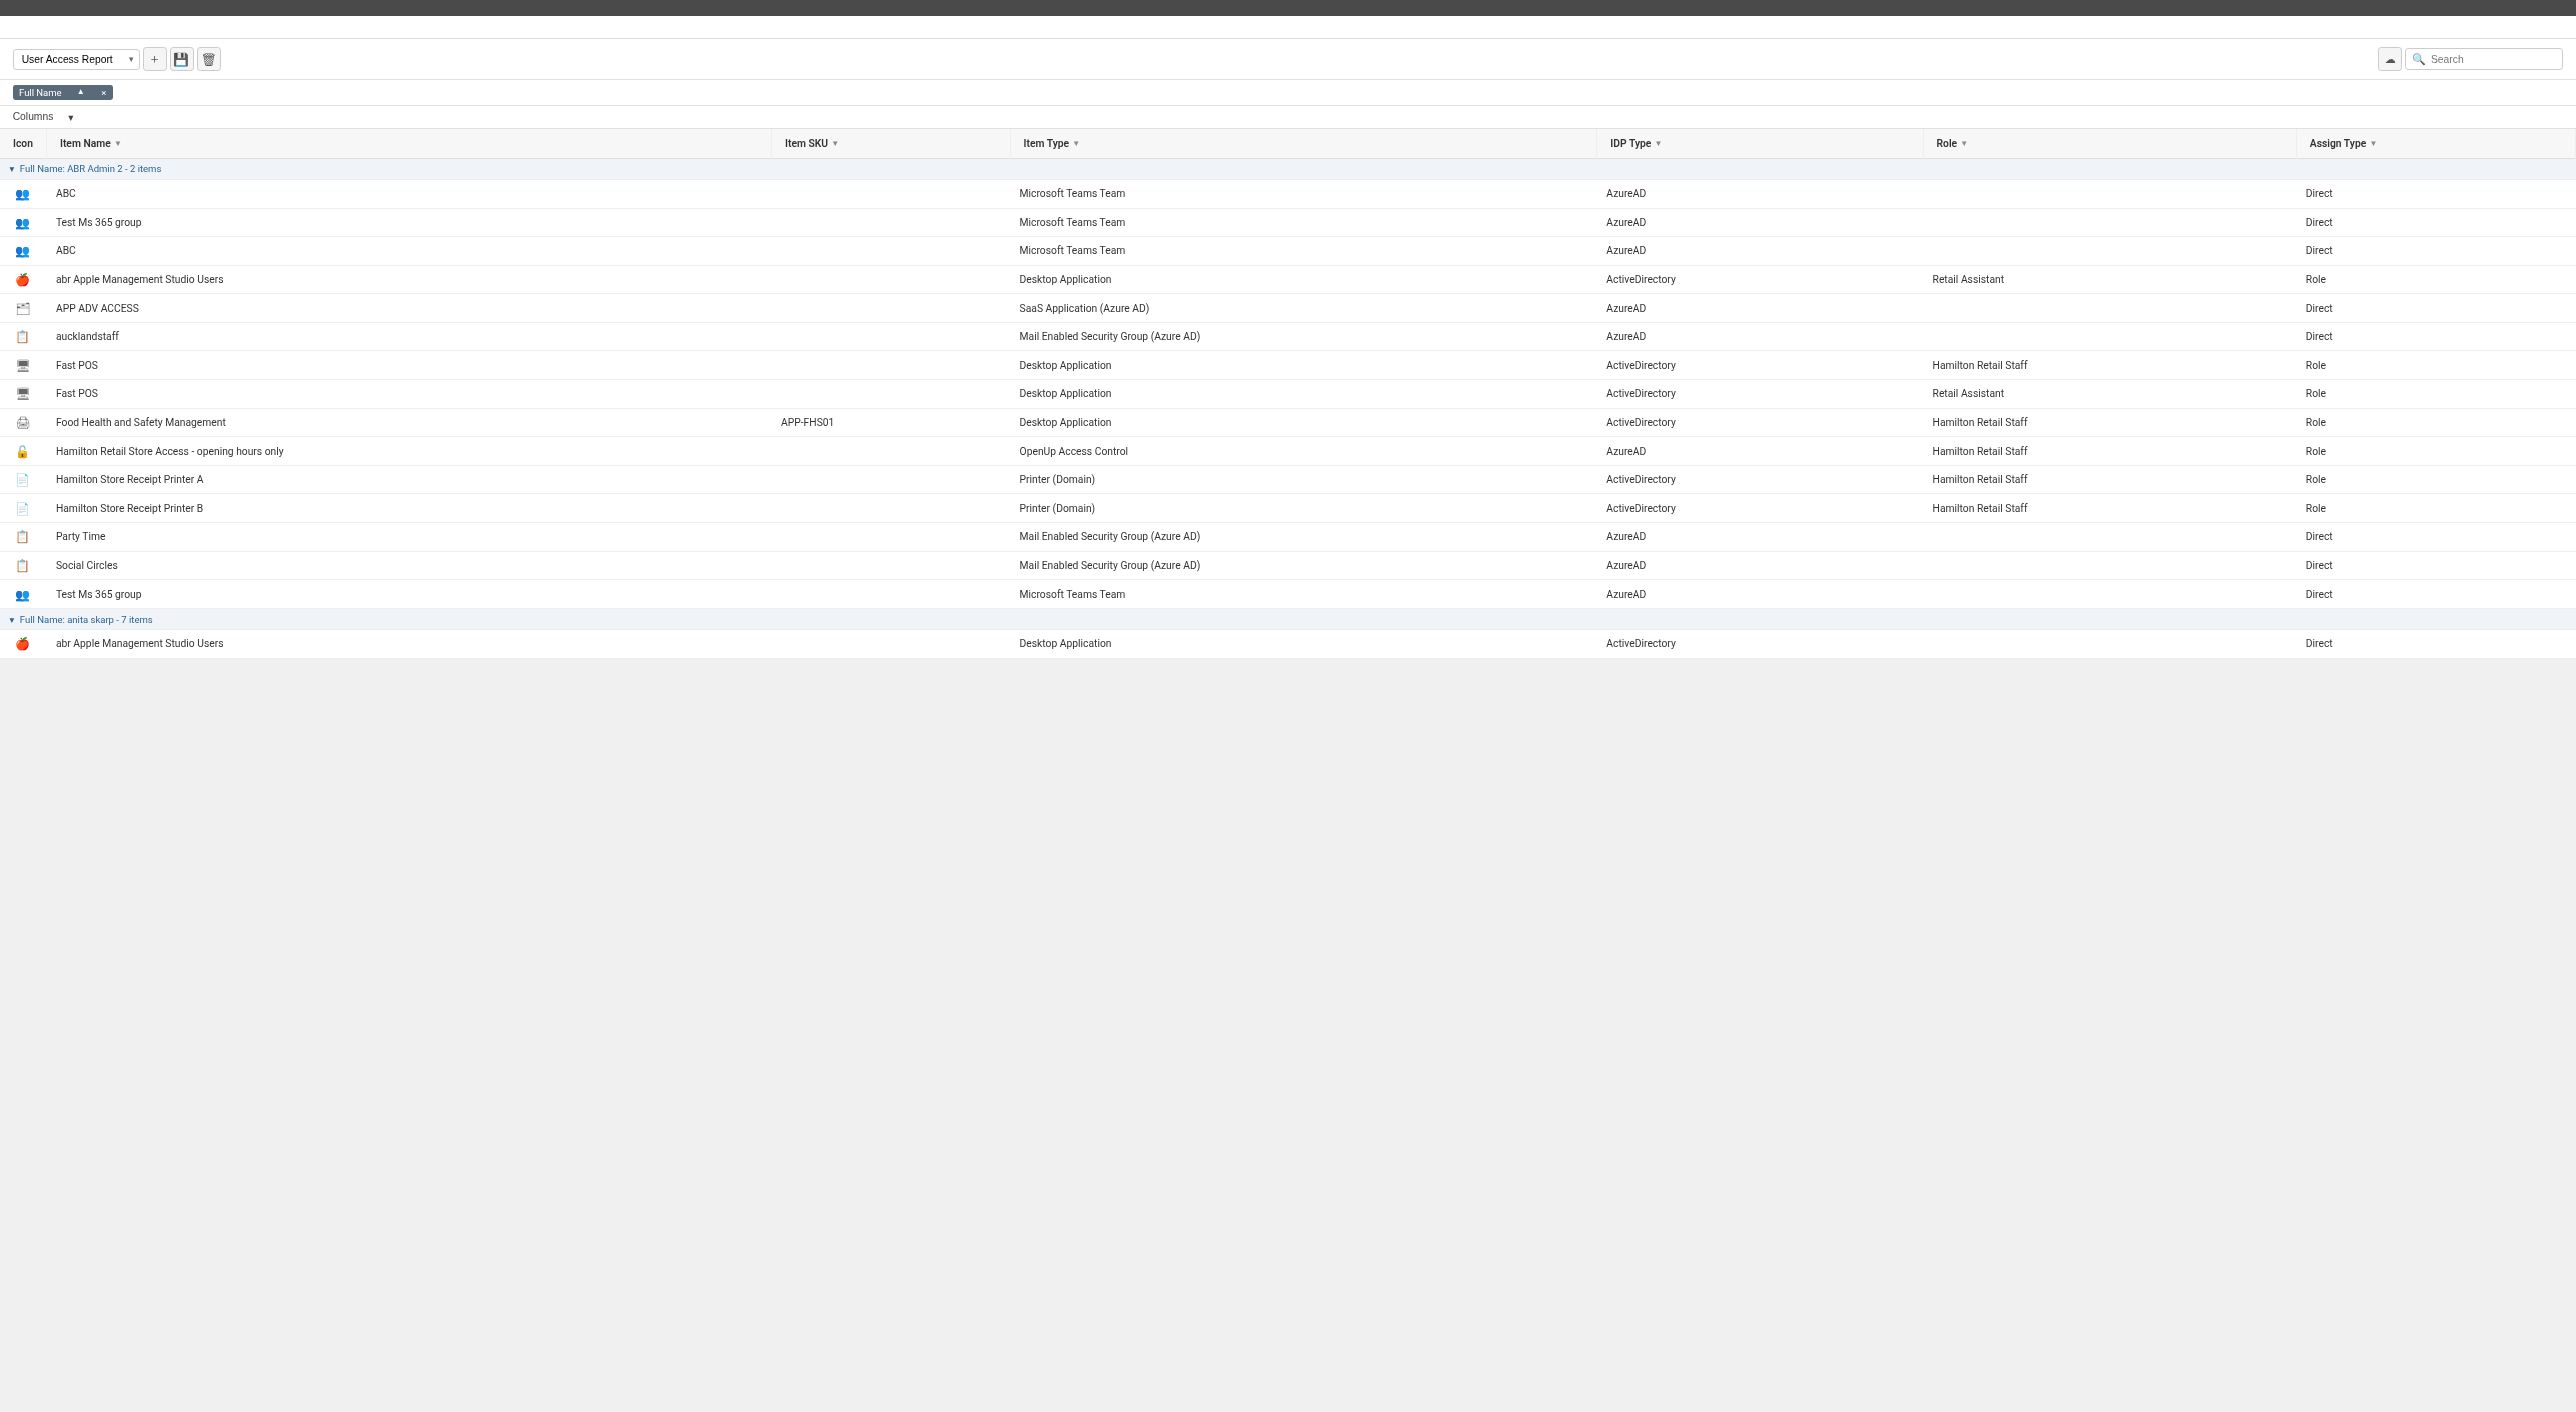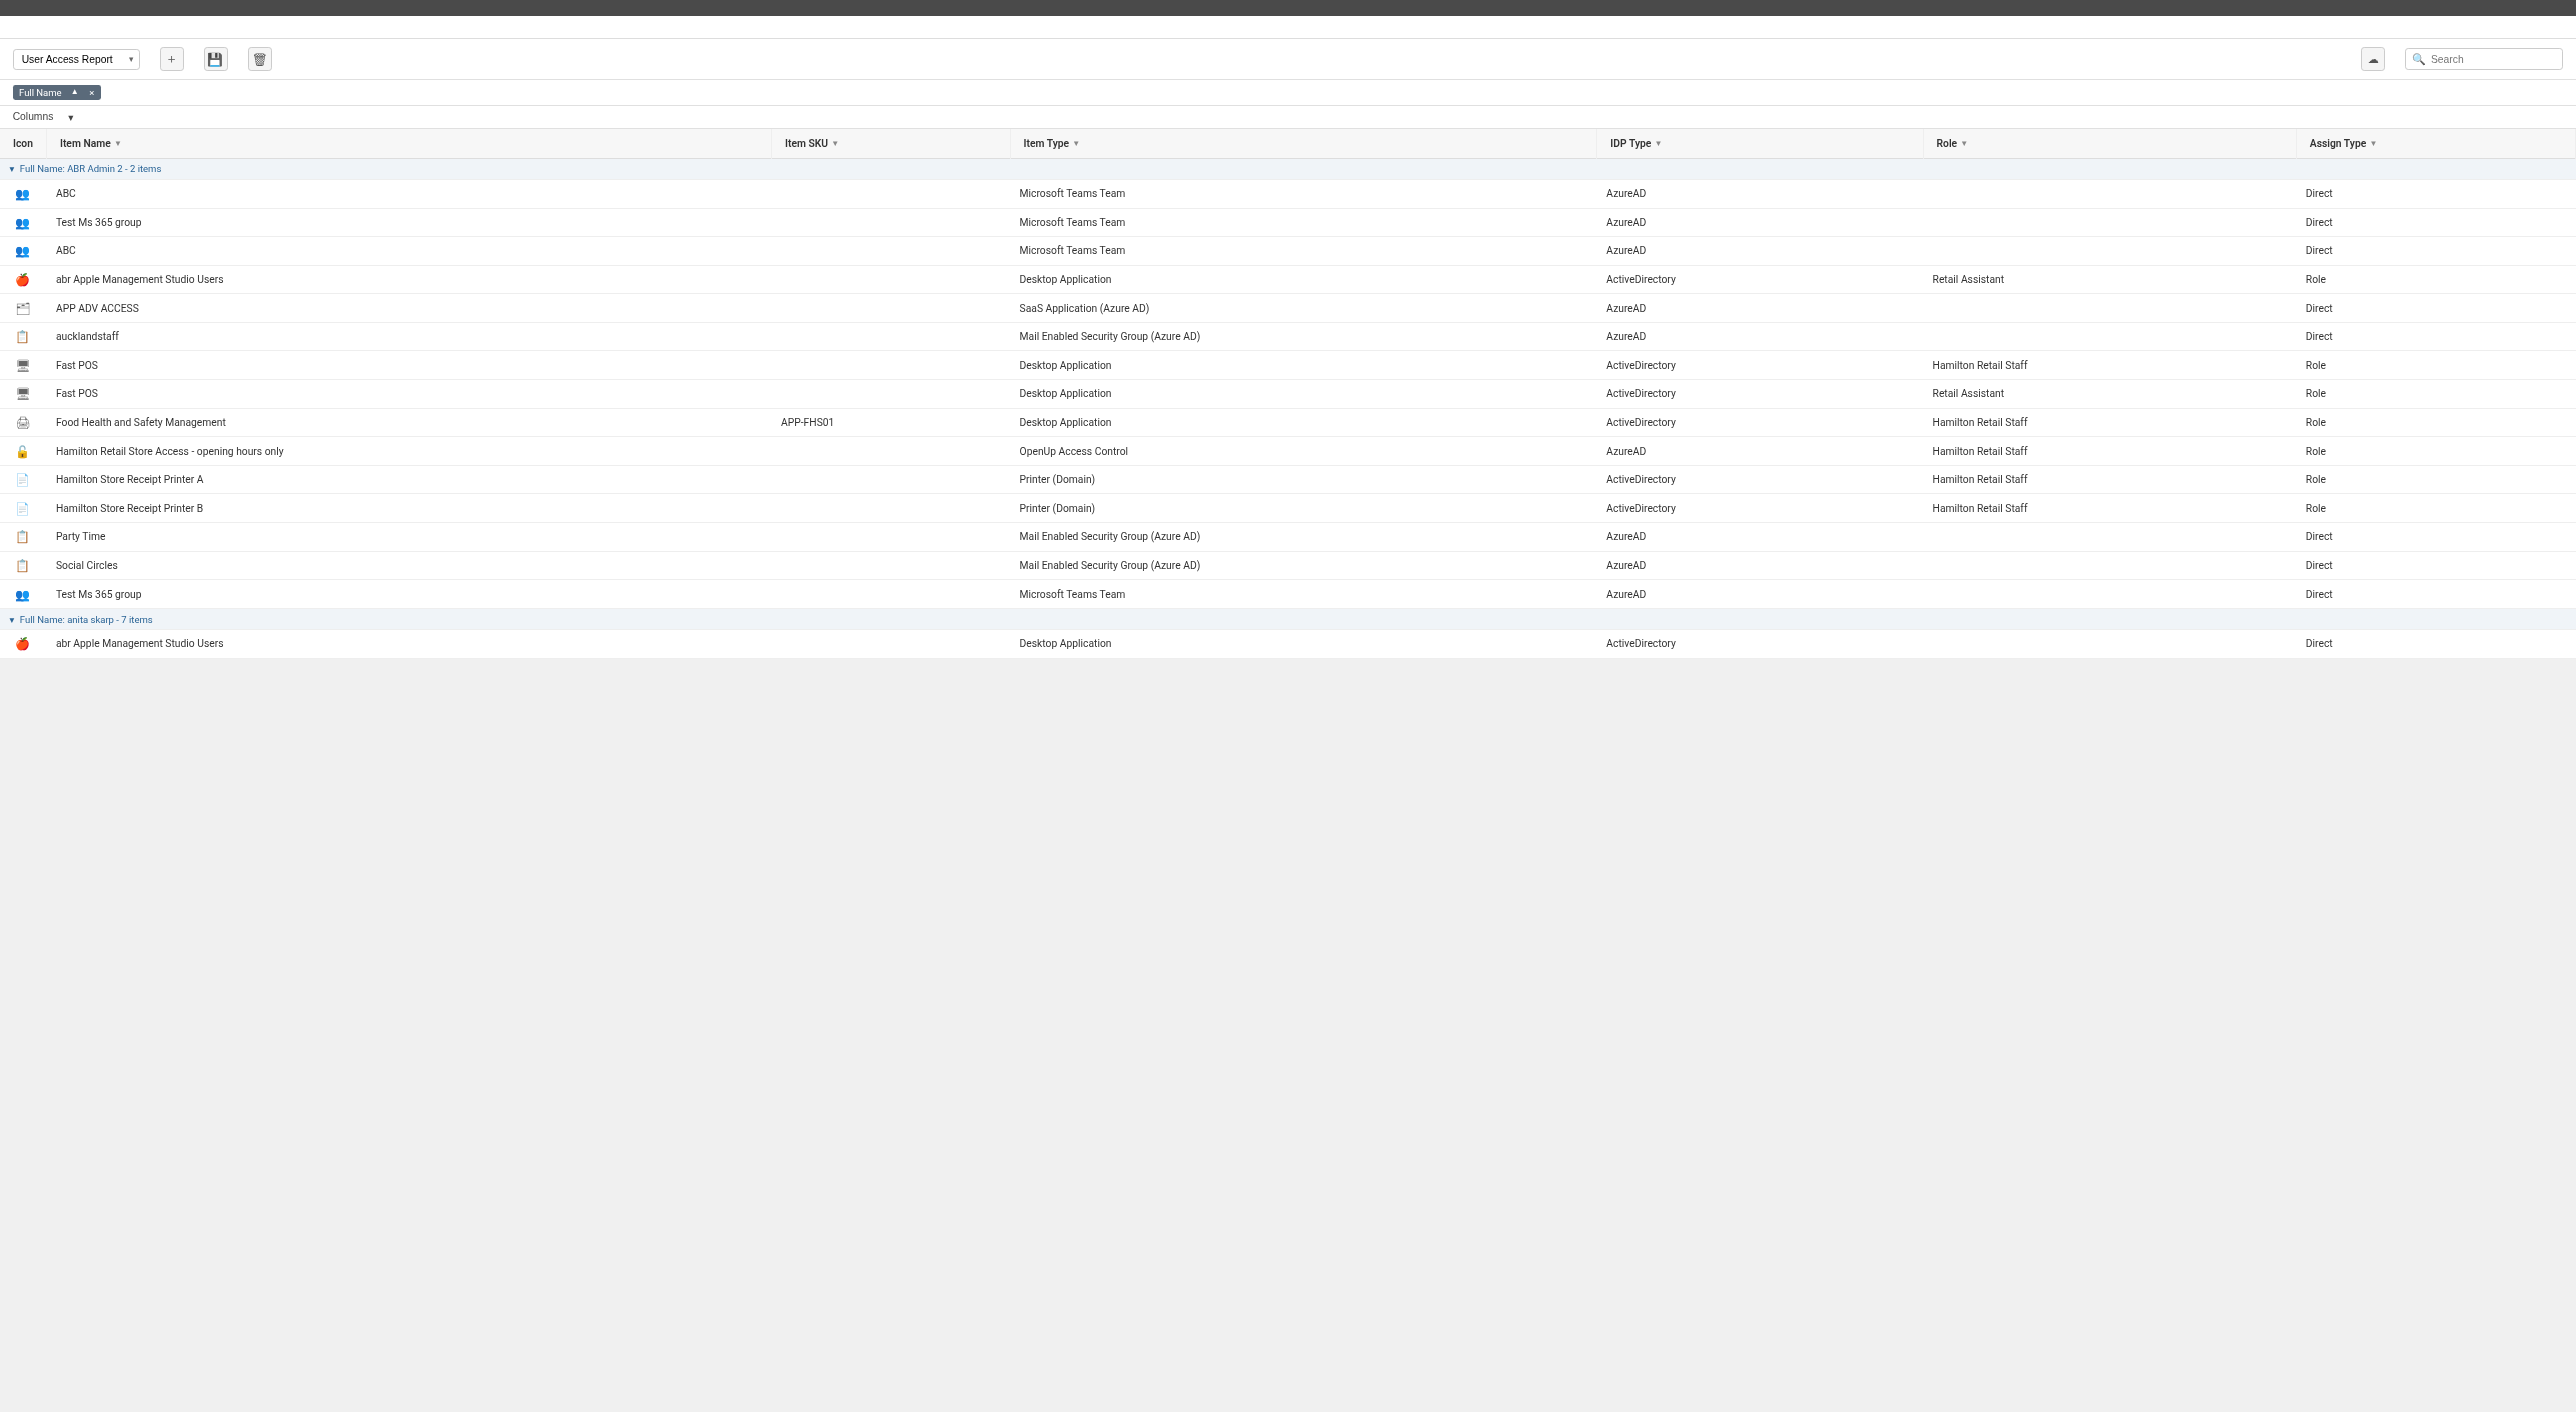--- a/index.html
+++ b/index.html
@@ -19,21 +19,21 @@
       font-size: 10.3px;
       color: #555;
       border-bottom: 0.8px solid #ddd;
     }
 
     .toolbar {
       background: #fff;
       padding: 8px 12.7px;
       display: flex;
       align-items: center;
-      gap: 20px;
+      gap: 3px;
       border-bottom: 0.8px solid #e0e0e0;
     }
 
     .report-select-wrapper {
       position: relative;
       display: inline-flex;
       align-items: center;
     }
 
     .report-select {
@@ -110,21 +110,21 @@
     }
 
     .filter-chip {
       display: inline-flex;
       align-items: flex-start;
       background: #5a6a7a;
       color: #fff;
       border-radius: 2.4px;
       padding: 2.4px 6.3px;
       font-size: 9.5px;
-      gap: 9px;
+      gap: 15px;
     }
 
     .filter-chip .chip-sort { font-size: 8px; }
     .filter-chip .chip-close { cursor: pointer; font-size: 9.5px; margin-left: 1.6px; }
 
     .columns-bar {
       background: #fff;
       padding: 4.7px 12.7px;
       border-bottom: 0.8px solid #e0e0e0;
       display: flex;

